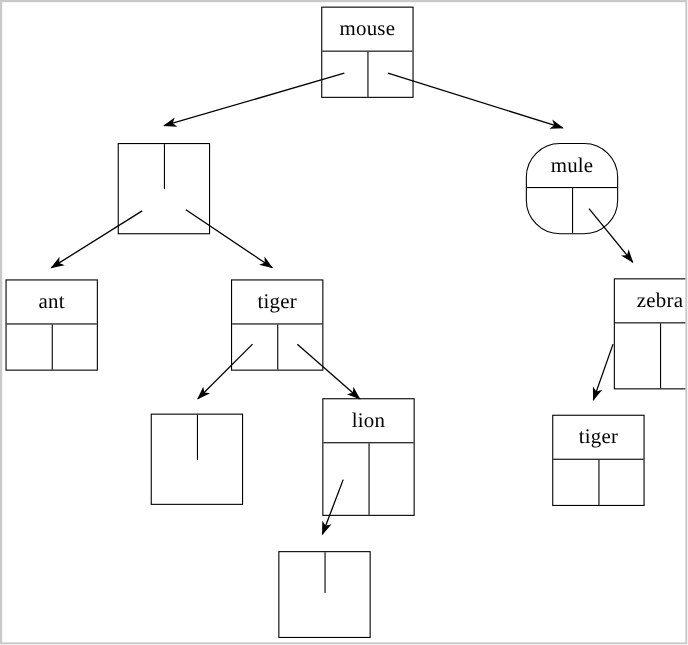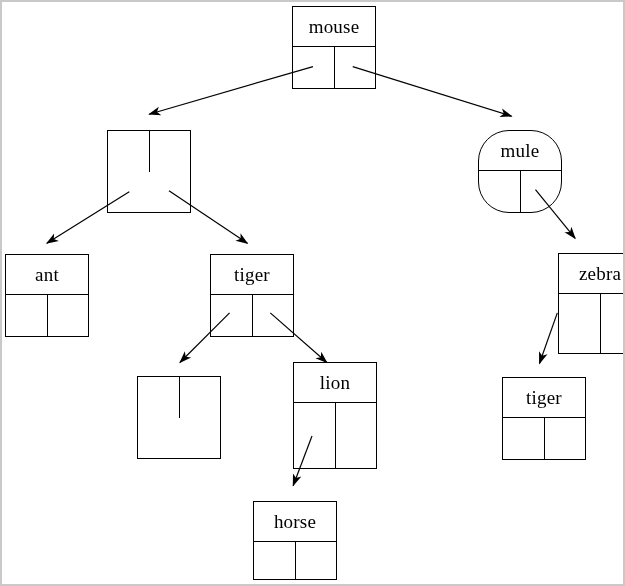--- a/index.html
+++ b/index.html
@@ -119,21 +119,20 @@
         </div>
       </div>
       <div class="node" style="left: 471px; top: 375px; width: 84px; height: 83px; margin-left: 29px;">
         <div class="node-label">tiger</div>
         <div class="node-cells">
           <div class="cell left"></div>
           <div class="cell right"></div>
         </div>
       </div>
       <div class="node" style="left: 251px; top: 499px; width: 84px; height: 79px;">
-        <div class="node-label">horse</div>
         <div class="node-cells">
           <div class="cell left"></div>
           <div class="cell right"></div>
         </div>
       </div>
     </div>
   <svg class="edges-layer" id="edges-layer" width="625" height="586" viewBox="0 0 625 586" xmlns="http://www.w3.org/2000/svg">
     <defs>
       <marker id="arrowhead" markerUnits="userSpaceOnUse" markerWidth="16" markerHeight="12" refX="12" refY="5" orient="auto">
         <path d="M0.5,0.5 L13,5 L0.5,9.5 L3.8,5 Z" fill="#000000"></path>

